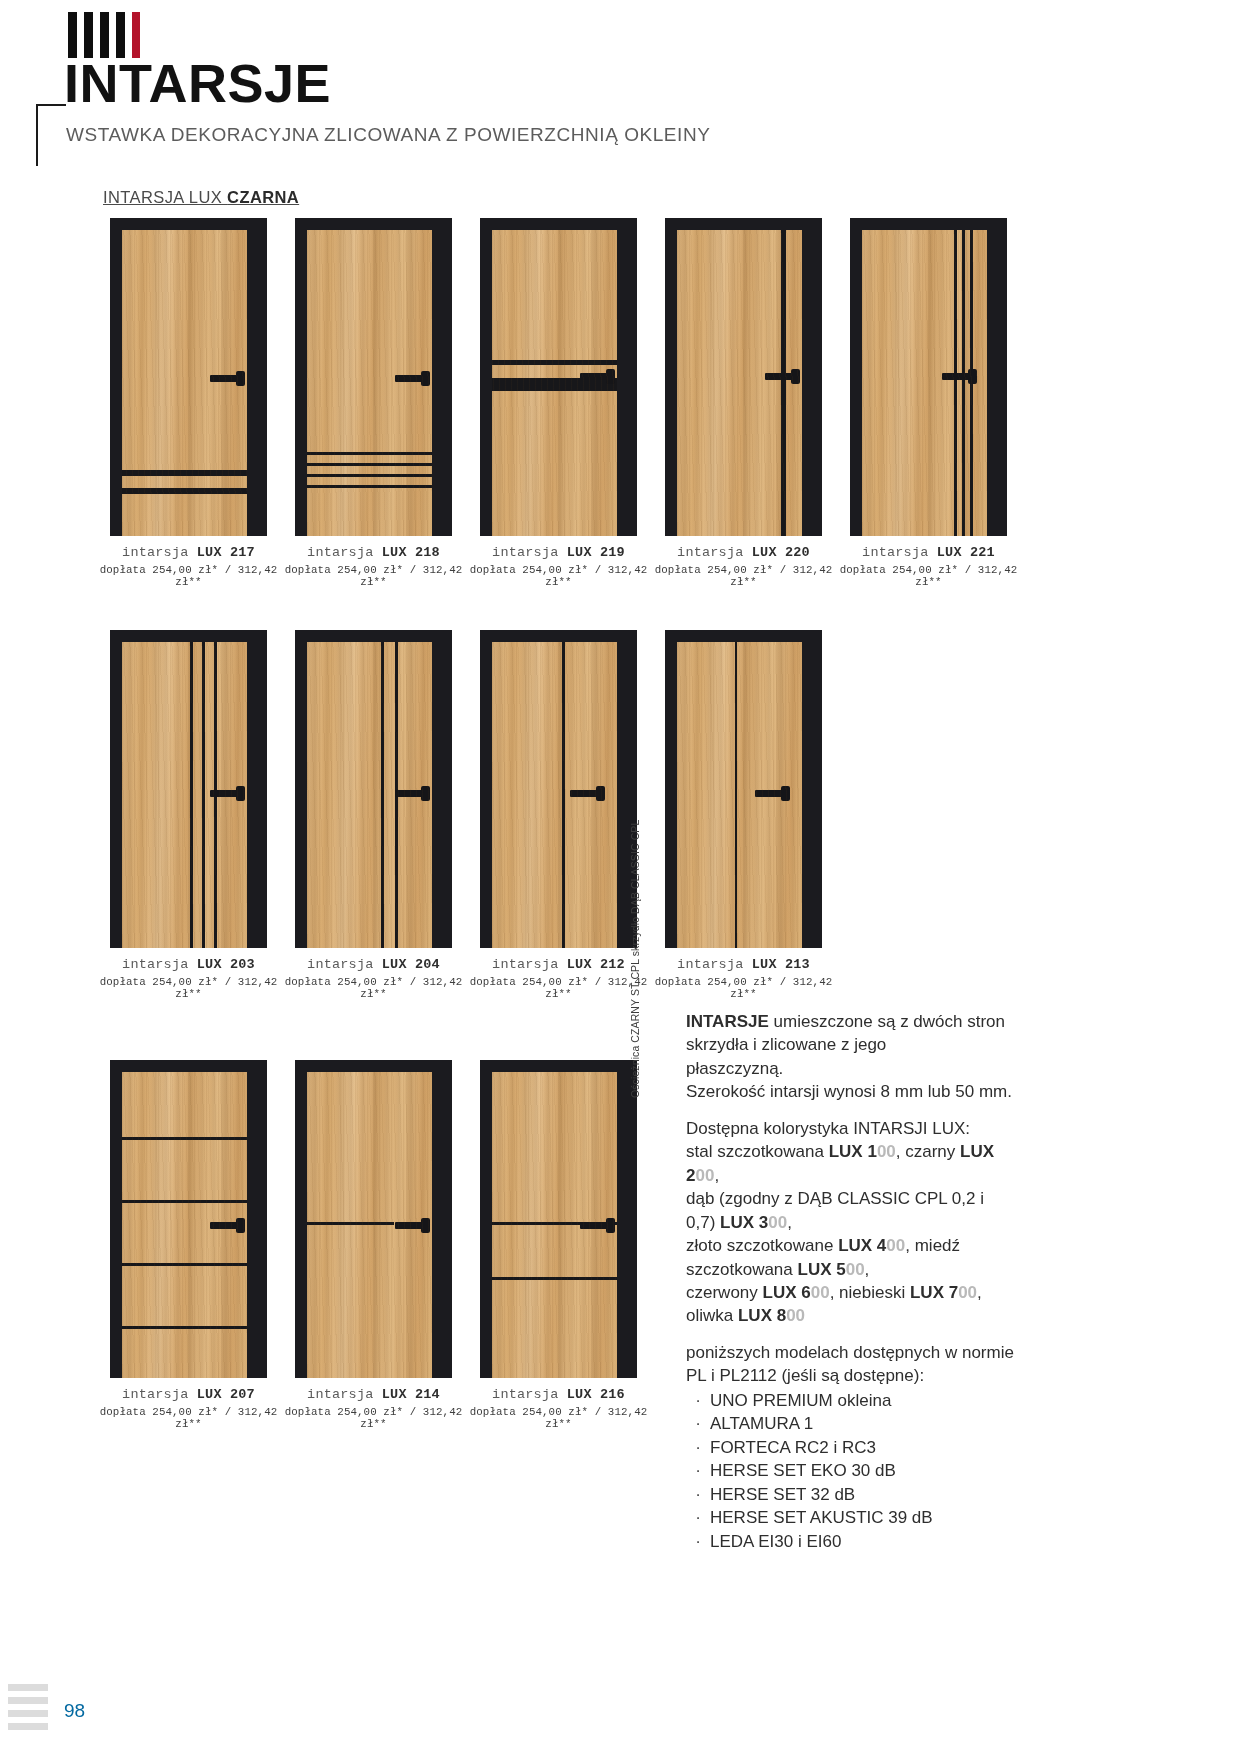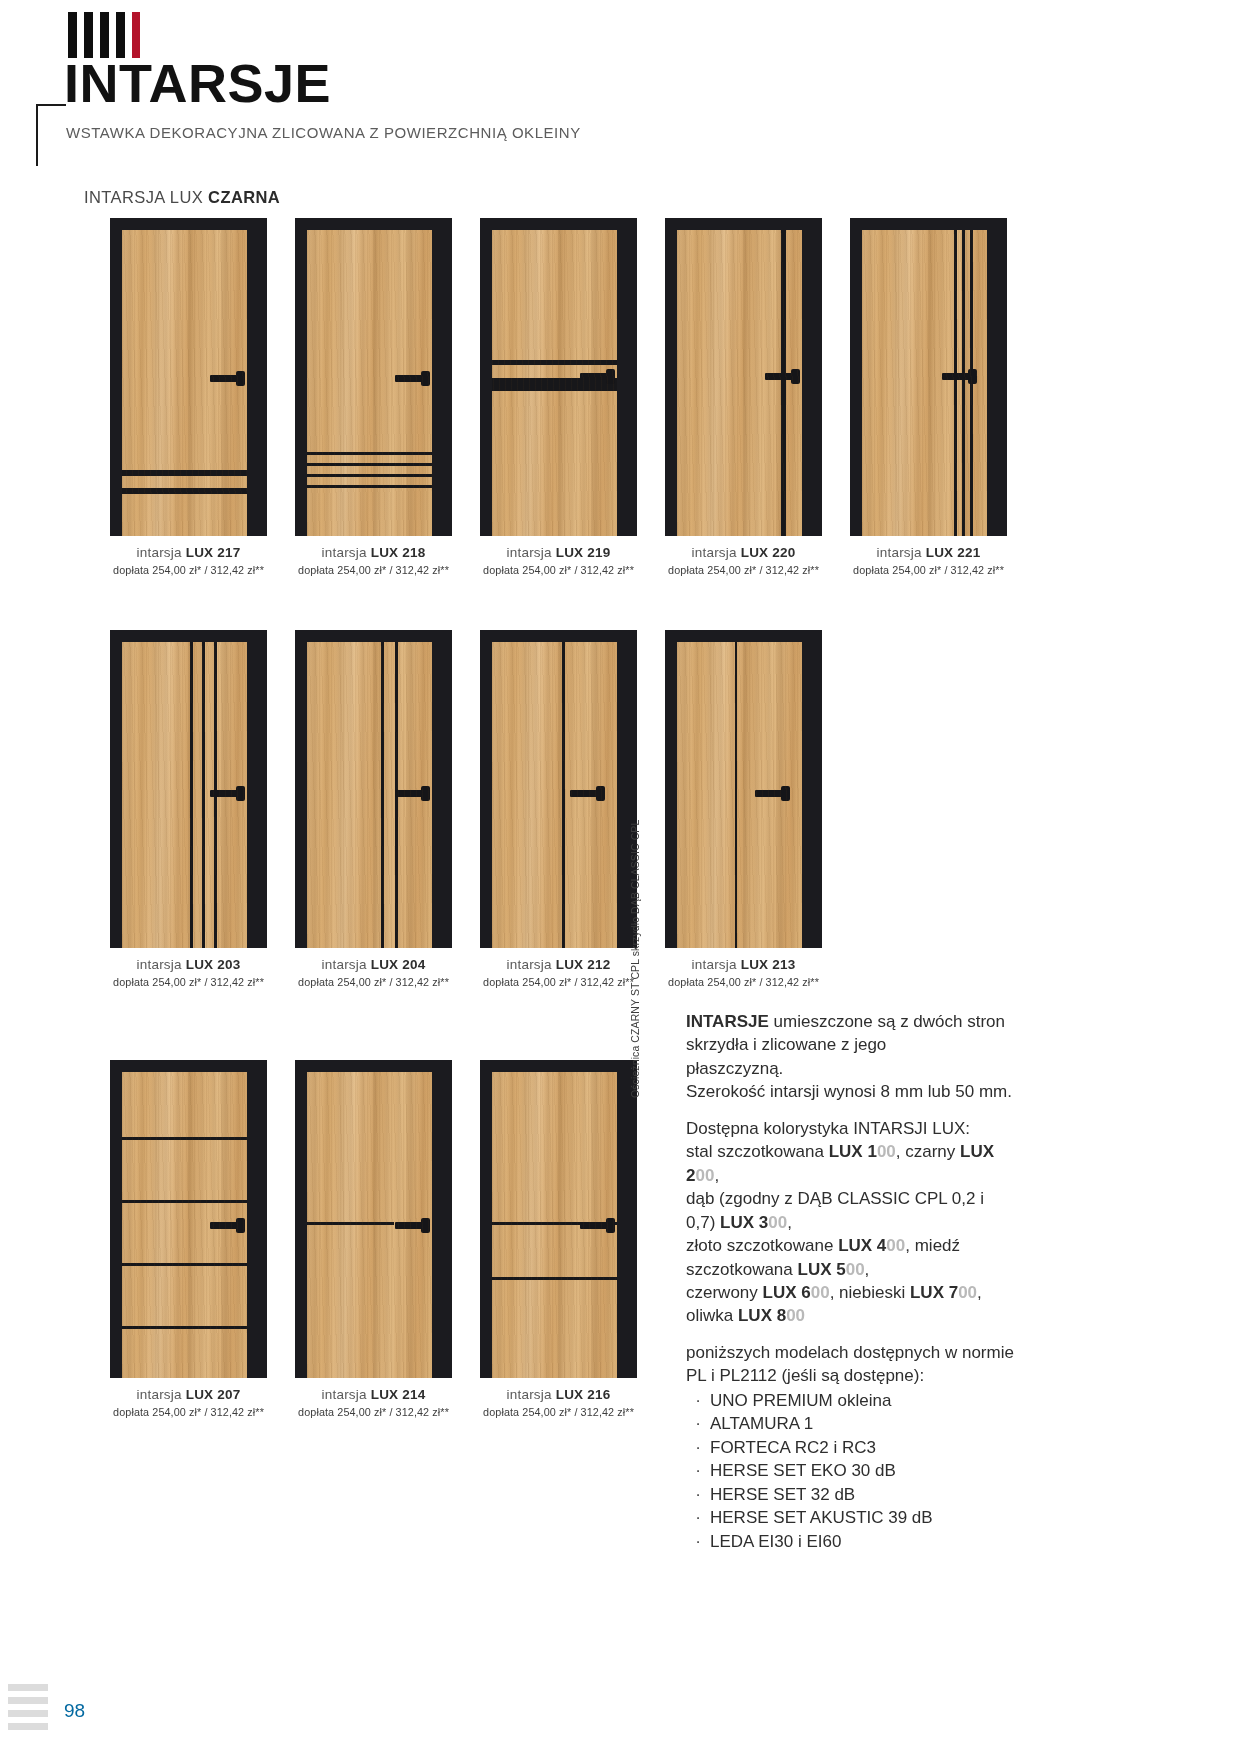--- a/index.html
+++ b/index.html
@@ -17,31 +17,31 @@
   .barcode { position:absolute; left:68px; top:12px; display:flex; gap:7px; }
   .barcode i { display:block; width:9px; height:46px; background:#0e0e0e; }
   .barcode i.red { background:#b3132a; width:8px; }
   .title {
     position:absolute; left:64px; top:56px;
     font-size:54px; font-weight:600; letter-spacing:0.5px;
     color:#121212; line-height:1;
   }
   .subtitle {
     position:absolute; left:66px; top:124px;
-    font-size:15px; letter-spacing:0.55px; color:#5c5c5c; font-weight:400;
+    font-size:19px; letter-spacing:0.55px; color:#5c5c5c; font-weight:400;
   }
   .corner {
     position:absolute; left:36px; top:104px; width:30px; height:62px;
     border-left:2px solid #1a1a1a; border-top:2px solid #1a1a1a;
   }
 
   
   .section-label {
-    position:absolute; left:84px; top:188px;
-    font-size:16.5px; color:#4a4a4a; letter-spacing:0.4px;
+    position:absolute; left:103px; top:188px;
+    font-size:16.5px; color:#4a4a4a; letter-spacing:0.4px;text-decoration:underline;
   }
   .section-label b { color:#2b2b2b; font-weight:700; }
 
   
   .row { position:absolute; display:flex; }
   .cell { width:185px; margin-right:0; }
   .cell + .cell { margin-left:0; }
   .slot { width:185px; }
 
   .door-wrap { width:157px; height:318px; margin:0 auto; position:relative; }
@@ -74,21 +74,21 @@
   }
   .handle::after {
     content:""; position:absolute; right:-5px; top:-4px;
     width:9px; height:15px; background:#151518; border-radius:2px;
   }
 
   
   .s-h { position:absolute; background:#17171a; left:0; right:0; }
   .s-v { position:absolute; background:#17171a; top:0; bottom:0; }
 
-  .caption { width:185px; text-align:center; margin-top:9px; }
+  .caption { width:185px; text-align:center; margin-top:9px;font-family:Liberation Mono, monospace; }
   .cap-name { font-size:13.5px; color:#5a5a5a; letter-spacing:0.2px; }
   .cap-name b { color:#2f2f2f; font-weight:700; }
   .cap-price { font-size:10.8px; color:#3d3d3d; margin-top:4px; letter-spacing:0.1px; }
 
   
   .vcaption {
     position:absolute; left:629px; top:1098px;
     width:300px;
     transform:rotate(-90deg); transform-origin:0 0;
     font-size:10.5px; color:#3d3d3d; white-space:nowrap;

